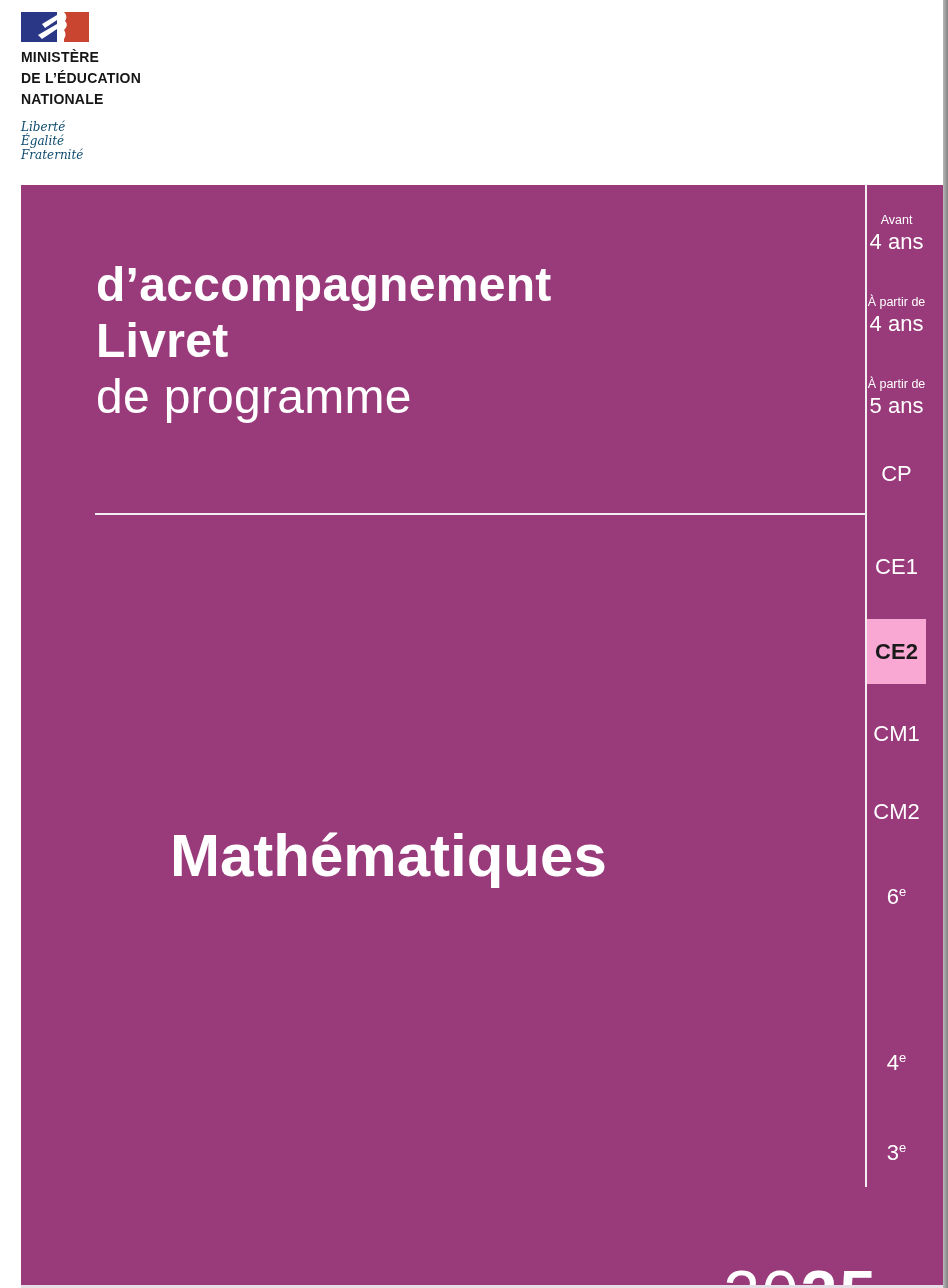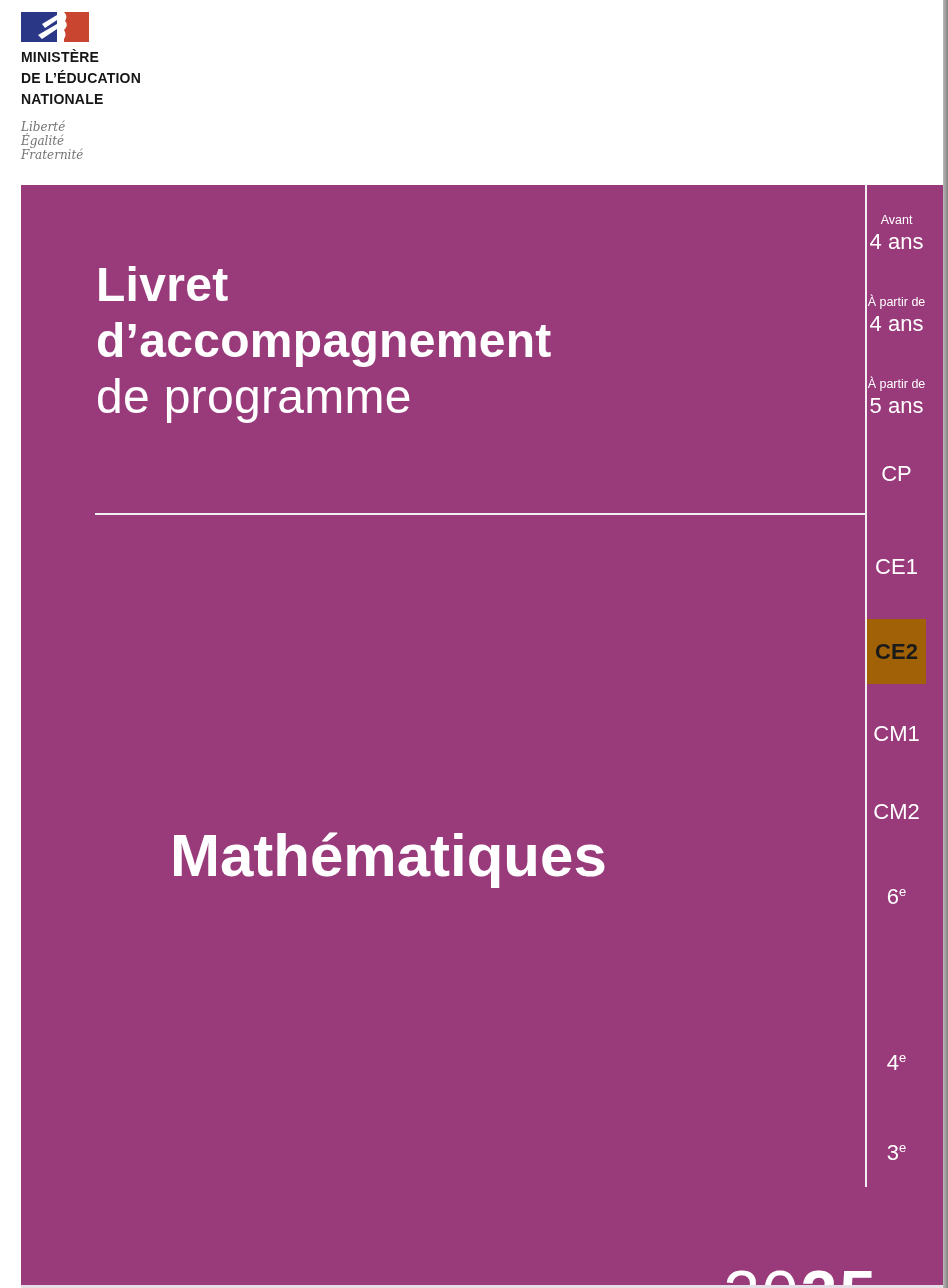--- a/index.html
+++ b/index.html
@@ -21,21 +21,21 @@
     line-height:21px;
     letter-spacing:0.2px;
     color:#161616;
   }
   .motto {
     margin-top:10px;
     font-family:"DejaVu Serif", serif;
     font-style:italic;
     font-size:12px;
     line-height:14px;
-    color:#737373;
+    color:#0c4a6e;
   }
 
   
   .cover-panel {
     position:absolute;
     left:21px; top:185px;
     width:923px; height:1100px;
     overflow:hidden;
   }
 
@@ -74,21 +74,21 @@
     left:0; width:100%; height:65px;
     display:flex; flex-direction:column;
     align-items:center; justify-content:center;
     color:#ffffff;
     text-align:center;
     cursor:default;
   }
   .sb-item .small { font-size:12.5px; line-height:14px; margin-bottom:3px; }
   .sb-item .big   { font-size:22px;   line-height:24px; }
   .sb-item .big sup { font-size:13px; }
-  .sb-item.active { background:#a16207; color:#1a1a1a;justify-content:center; }
+  .sb-item.active { background:#f9a8d4; color:#1a1a1a;justify-content:center; }
   .sb-item.active .big { font-weight:700; }
 
   .subject {
     position:absolute;
     left:149px; top:636px;
     color:#ffffff;
     font-size:60px;
     line-height:1.15;
     font-weight:600;
     letter-spacing:0px;
@@ -143,22 +143,22 @@
   <div class="motto">
     <div>Liberté</div>
     <div>Égalité</div>
     <div>Fraternité</div>
   </div>
 </div>
 
 <div class="cover-panel" id="cover-panel" style="background: rgb(153, 58, 123);">
 
   <div class="title-block">
+    <div class="t-bold">d’accompagnement</div>
     <div class="t-bold">Livret</div>
-    <div class="t-bold">d’accompagnement</div>
     <div class="t-reg">de programme</div>
   </div>
 
   <div class="h-rule"></div>
   <div class="v-line"></div>
 
   <div class="sidebar" id="sidebar">
       <div class="sb-item" style="top: 16px;">
         <span class="small">Avant</span>
         <span class="big">4 ans</span>

